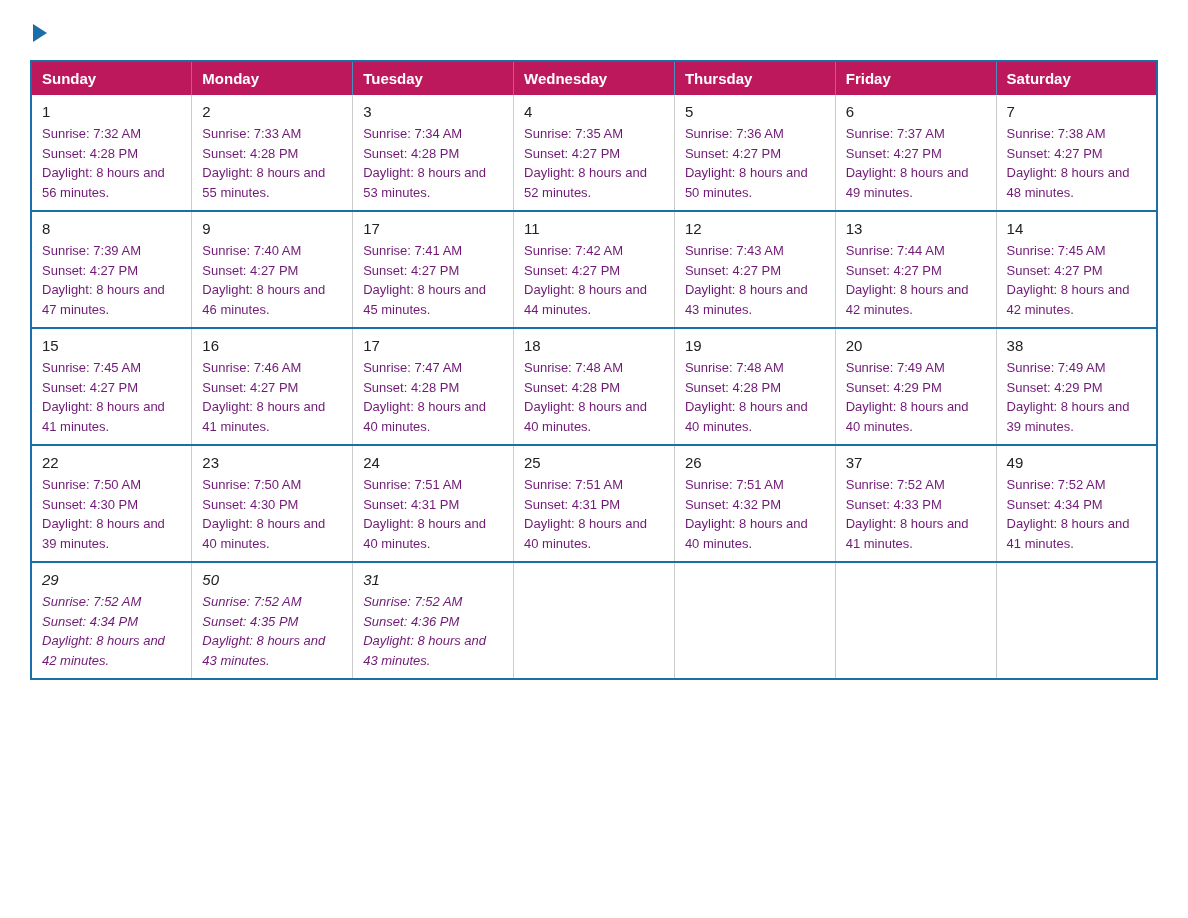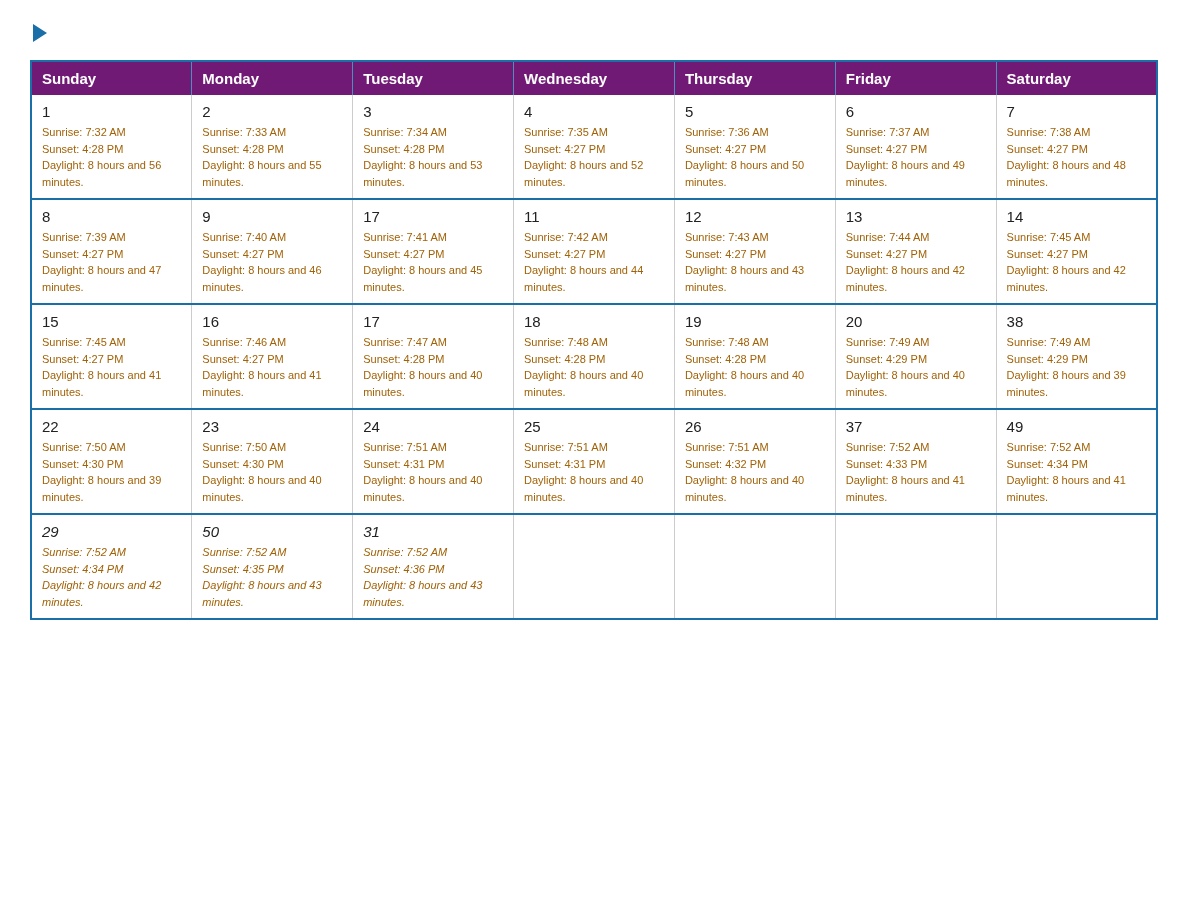--- a/index.html
+++ b/index.html
@@ -59,21 +59,21 @@
       font-size: 20px;
       color: #444;
       margin-top: 4px;
     }
     .calendar {
       width: 100%;
       border-collapse: collapse;
       border: 2px solid #1a6fa8;
     }
     .calendar th {
-      background-color: #701a75;
+      background-color: #be185d;
       color: #fff;
       font-size: 15px;
       font-weight: bold;
       padding: 8px 10px;
       text-align: left;
       border-right: 1px solid #4a8fc0;
     }
     .calendar th:last-child {
       border-right: none;
     }
@@ -95,23 +95,23 @@
       font-style: italic;
     }
     .day-num {
       font-size: 15px;
       font-weight: normal;
       color: #222;
       display: block;
       margin-bottom: 4px;
     }
     .day-info {
-      font-size: 11px;
+      font-size: 13px;
       line-height: 1.5;
-      color: #a16207;
+      color: #701a75;
     }
     .empty-cell {
       background: #fff;
     }
   </style>
 </head>
 <body>
 
 <div class="header">
   <div class="logo">

